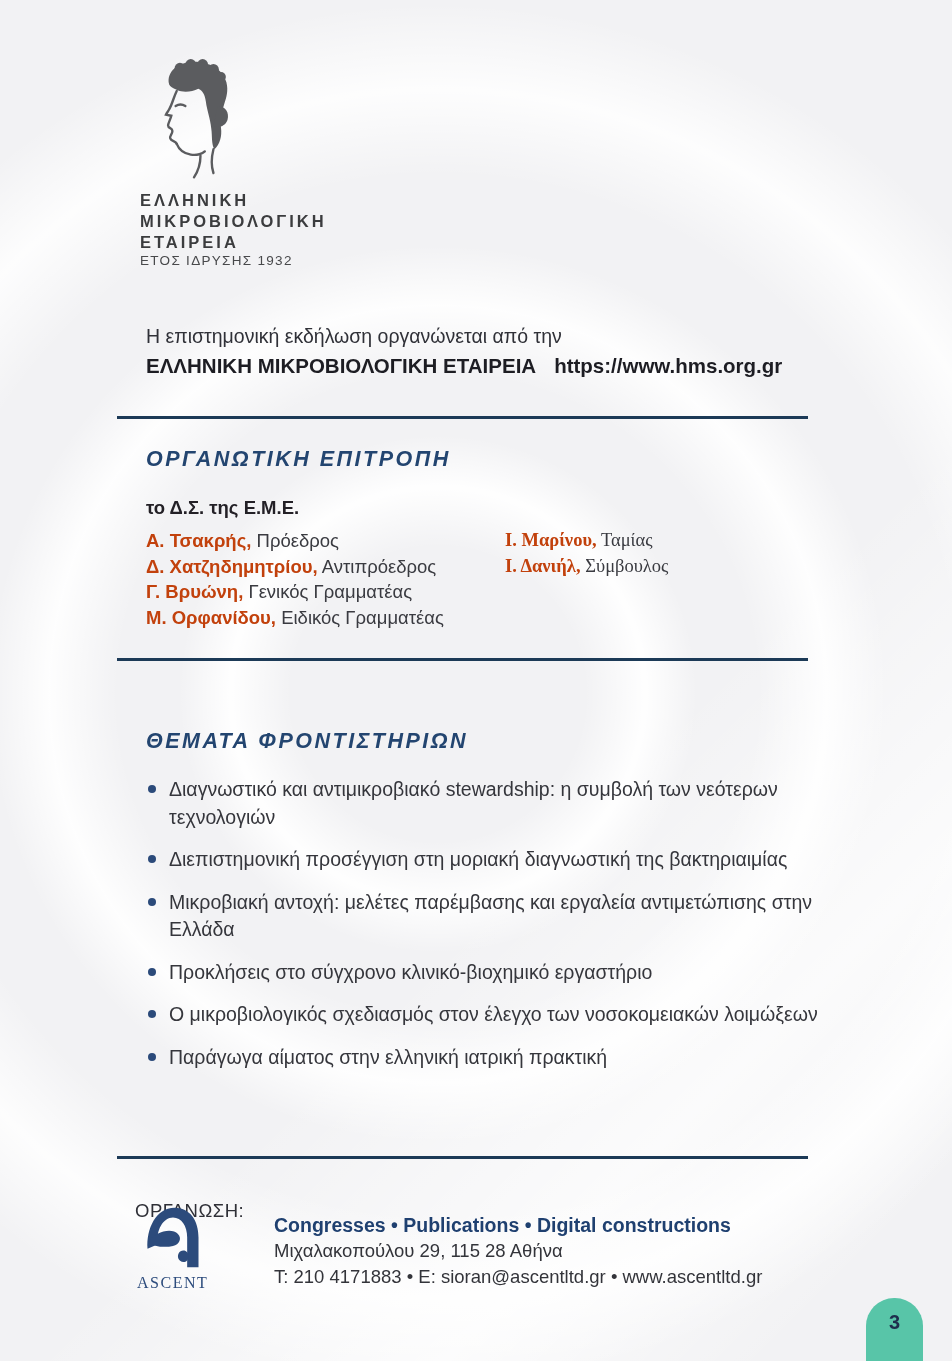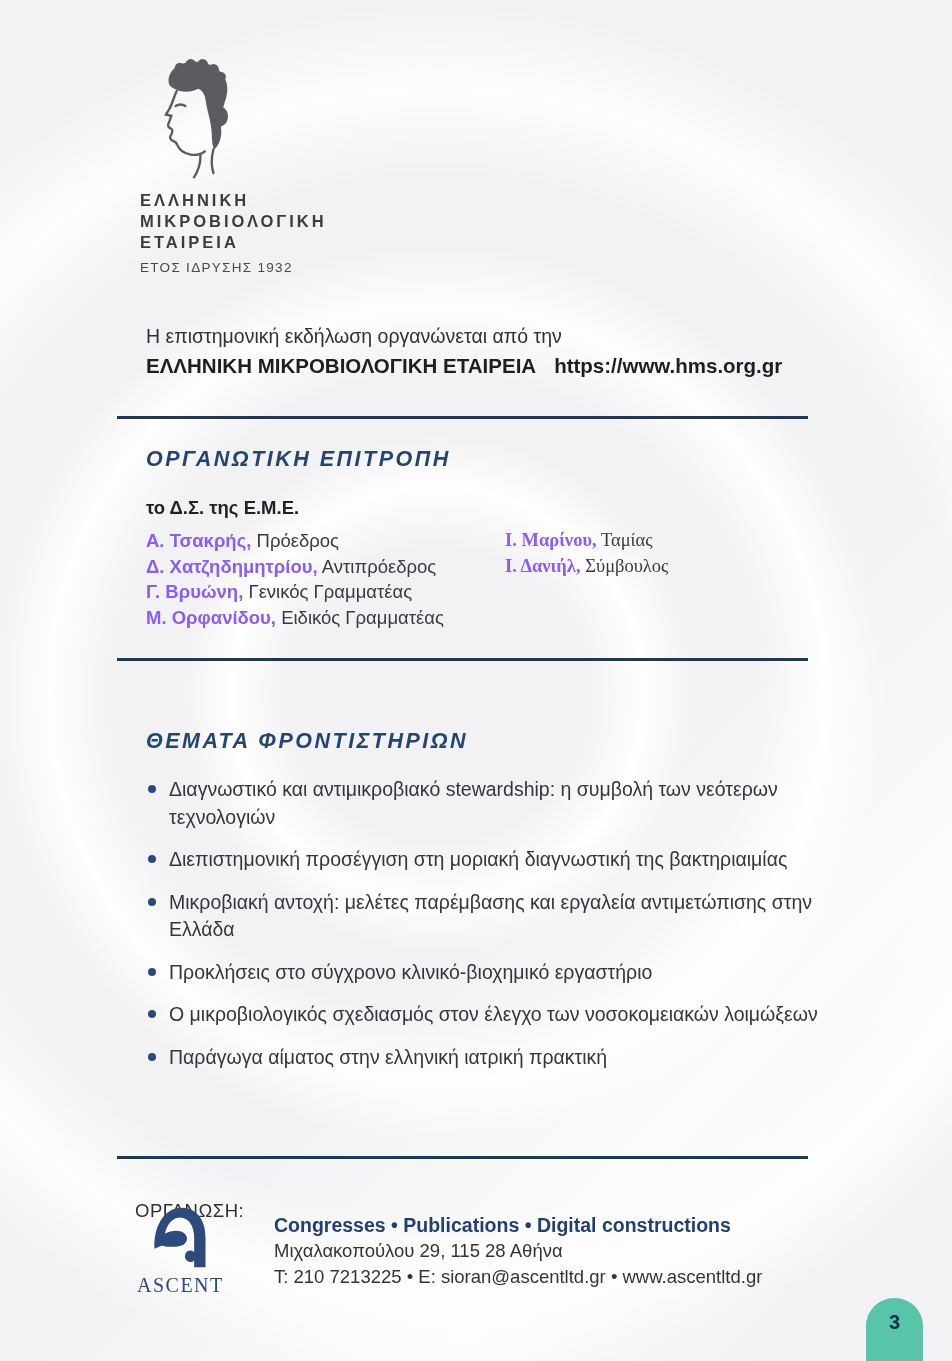--- a/index.html
+++ b/index.html
@@ -12,34 +12,34 @@
         rgba(255,255,255,0) 0%, rgba(255,255,255,0) 17%,
         rgba(255,255,255,.95) 24%, rgba(255,255,255,0) 30%,
         rgba(255,255,255,0) 37%, rgba(255,255,255,.9) 45%,
         rgba(255,255,255,0) 52%, rgba(255,255,255,0) 60%,
         rgba(255,255,255,.85) 70%, rgba(255,255,255,0) 80%),
       linear-gradient(135deg, rgba(255,255,255,0) 60%, rgba(255,255,255,.7) 78%, rgba(255,255,255,0) 92%);
   }
   .abs{position:absolute;}
   .sep{position:absolute;left:117px;width:691px;height:3px;background:#1c3a57;}
   .hms-org{font-weight:bold;color:#3b3c3e;font-size:16.5px;line-height:21px;letter-spacing:3px;}
-  .hms-founded{color:#48494b;font-size:13.5px;letter-spacing:1.3px;margin-top:7px;}
+  .hms-founded{color:#48494b;font-size:13.5px;letter-spacing:1.3px;}
   .intro{left:146px;top:322px;color:#303138;font-size:19.5px;line-height:29px;}
   .intro .b{font-weight:bold;color:#1d1d23;font-size:20.5px;}
   .intro .url{margin-left:18px;}
   .section-title{color:#234570;font-weight:bold;font-size:21.5px;letter-spacing:2.5px;font-style:italic;}
   .subtitle{font-weight:bold;color:#232026;font-size:18.5px;}
   .members{font-size:18.5px;line-height:25.5px;color:#3a3b41;}
-  .members .name{font-weight:bold;color:#8b5cf6;text-align:right;}
+  .members .name{font-weight:bold;color:#c2410c;text-align:right;}
   .topics{left:148px;top:776px;width:676px;}
   .topics .item{position:relative;padding-left:21px;margin-bottom:15px;
     font-size:19.5px;line-height:27.5px;color:#35363c;}
   .topics .item .dot{position:absolute;left:0;top:9px;width:8px;height:8px;border-radius:50%;background:#2b4a7a;}
   .org-label{left:135px;top:1172px;font-size:18.5px;color:#2f3037;letter-spacing:.5px;margin-top:28px;}
-  .ascent-wordmark{font-family:"Liberation Serif",serif;color:#2c4b7c;font-size:20px;letter-spacing:1.5px;}
+  .ascent-wordmark{font-family:"Liberation Serif",serif;color:#2c4b7c;font-size:16px;letter-spacing:1.5px;}
   .footer-services{font-weight:bold;color:#1f4070;font-size:19.5px;line-height:26px;}
   .footer-line{color:#33343a;font-size:18.5px;line-height:26px;}
   .page-tab{left:866px;top:1298px;width:57px;height:63px;background:#58c5a8;
     border-radius:28px 28px 0 0;text-align:center;}
   .page-tab span{display:inline-block;margin-top:13px;font-weight:bold;font-size:20px;color:#1e2f4d;}
 </style>
 </head>
 <body>
 
 <div class="abs" style="left:140px;top:58px;">
@@ -121,18 +121,18 @@
         <path d="M52,70 C58,66 64,70 64,77 C64,84 57,87 52,83 C48,80 48,74 52,70 Z"></path>
       </g>
     </svg>
   </span>
   <div class="ascent-wordmark">ASCENT</div>
 </div>
 
 <div class="abs" style="left:226px;top:1212px;margin-left:48px;">
   <div class="footer-services">Congresses • Publications • Digital constructions</div>
   <div class="footer-line">Μιχαλακοπούλου 29, 115 28 Αθήνα</div>
-  <div class="footer-line">T: 210 7213225 • E: sioran@ascentltd.gr • www.ascentltd.gr</div>
+  <div class="footer-line">T: 210 4171883 • E: sioran@ascentltd.gr • www.ascentltd.gr</div>
 </div>
 
 <div class="abs page-tab">
   <span>3</span>
 </div>
 
 </body></html>

